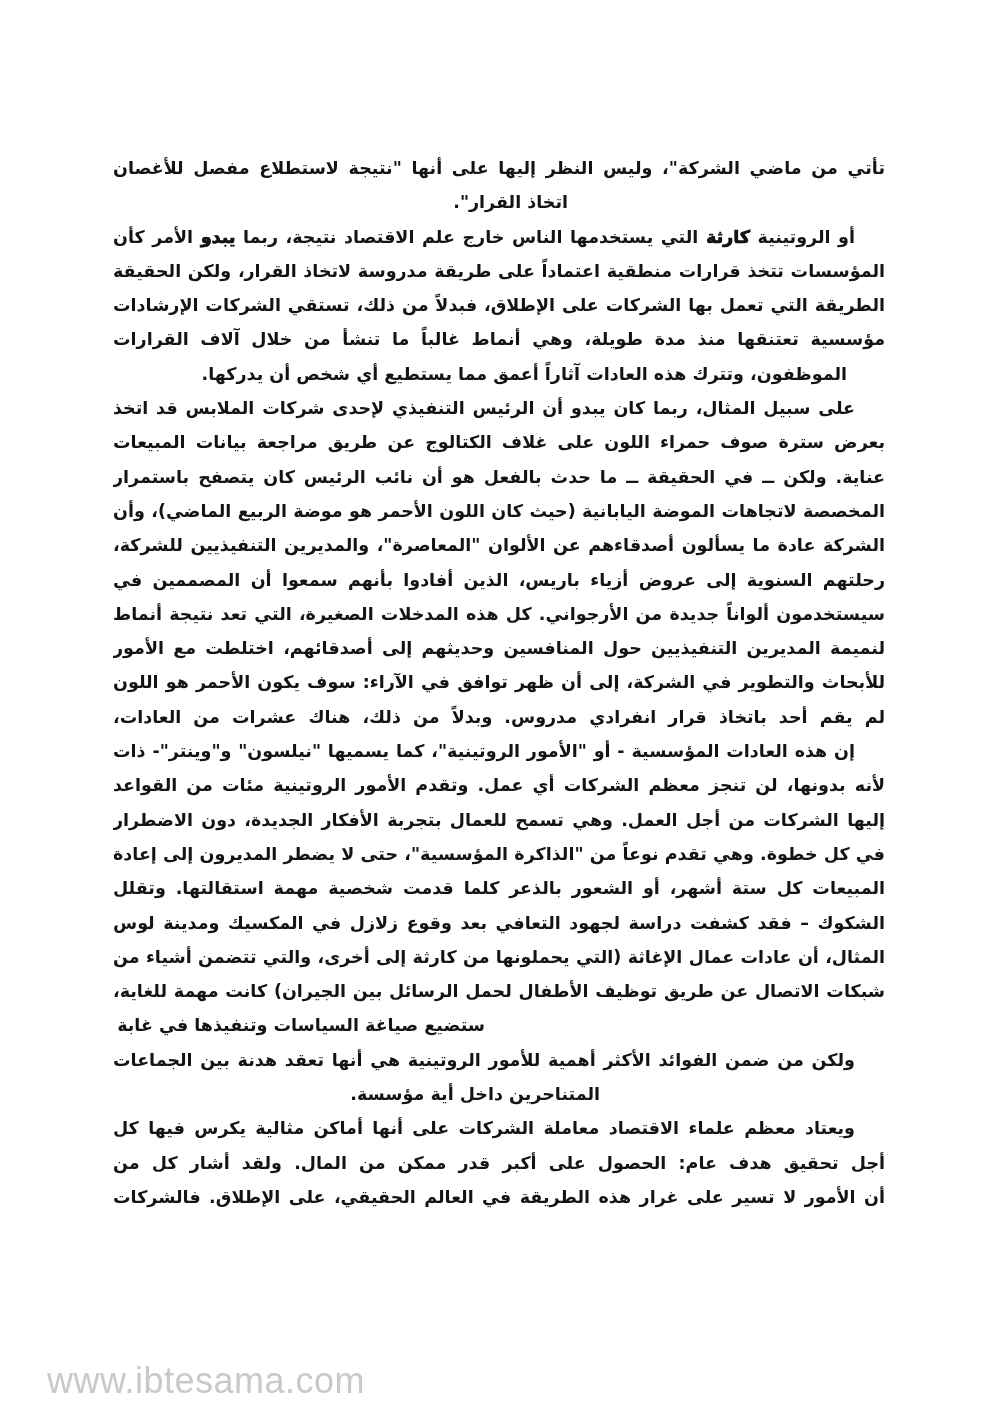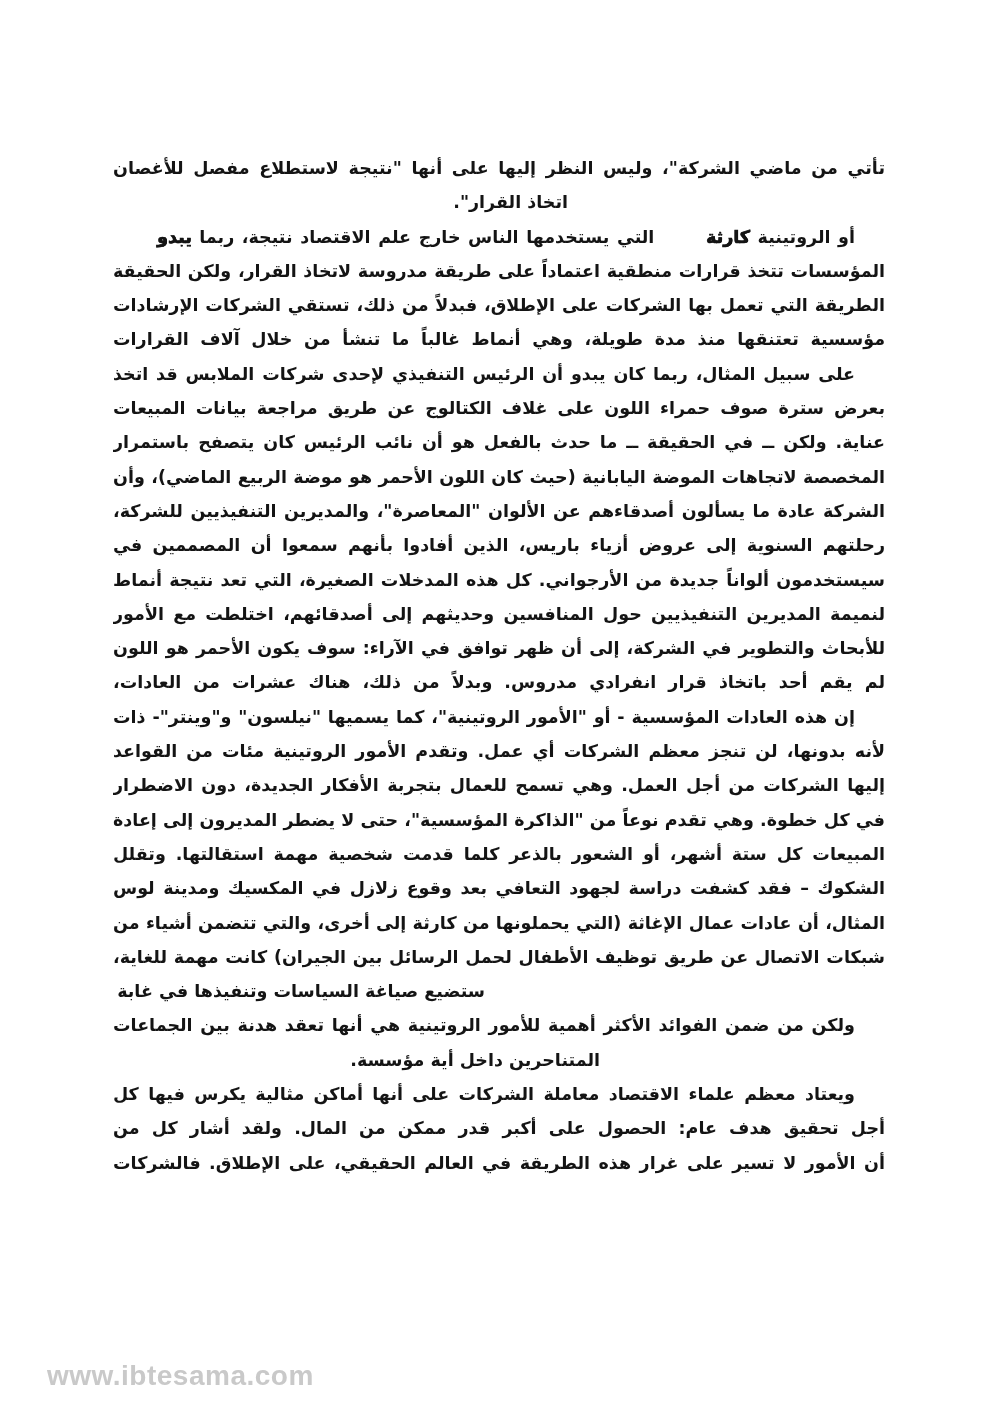--- a/index.html
+++ b/index.html
@@ -37,45 +37,45 @@
   .line.indent {
     padding-right: 30px;
   }
   .line.end {
     text-align: right;
     text-align-last: right;
   }
   .b {
     -webkit-text-stroke: 0.6px currentColor;
     text-shadow: 0.4px 0 0 currentColor;
-    margin-left: 44px;
   }
   .watermark {
     position: absolute;
     left: 47px;
     top: 1360px;
     direction: ltr;
     font-family: "Liberation Sans", sans-serif;
-    font-weight: bold;
-    font-size: 28px;
+    font-weight: normal;
+    font-size: 36px;
     letter-spacing: 0.5px;
     color: #c9c9c9;
   }
 </style>
 </head>
 <body>
 
 <div class="page">
   <div class="text-block" style="color: rgb(20, 20, 20);">
       <div class="line">تأتي من ماضي الشركة"، وليس النظر إليها على أنها "نتيجة لاستطلاع مفصل للأغصان البعيدة لشجرة</div>
       <div class="line end" style="padding-right: 317px;">اتخاذ القرار".</div>
       <div class="line indent"><span>أو الروتينية </span><span class="b">كارثة</span><span> التي يستخدمها الناس خارج علم الاقتصاد نتيجة، ربما </span><span class="b">يبدو</span><span> الأمر كأن معظم</span></div>
       <div class="line">المؤسسات تتخذ قرارات منطقية اعتماداً على طريقة مدروسة لاتخاذ القرار، ولكن الحقيقة أن هذه ليست</div>
       <div class="line">الطريقة التي تعمل بها الشركات على الإطلاق، فبدلاً من ذلك، تستقي الشركات الإرشادات من عادات</div>
       <div class="line">مؤسسية تعتنقها منذ مدة طويلة، وهي أنماط غالباً ما تنشأ من خلال آلاف القرارات المستقلة التي يتخذها</div>
+      <div class="line end" style="padding-right: 38px;">الموظفون، وتترك هذه العادات آثاراً أعمق مما يستطيع أي شخص أن يدركها.</div>
       <div class="line indent">على سبيل المثال، ربما كان يبدو أن الرئيس التنفيذي لإحدى شركات الملابس قد اتخذ قراراً العام الماضي</div>
       <div class="line">بعرض سترة صوف حمراء اللون على غلاف الكتالوج عن طريق مراجعة بيانات المبيعات والتسويق بكل</div>
       <div class="line">عناية. ولكن ــ في الحقيقة ــ ما حدث بالفعل هو أن نائب الرئيس كان يتصفح باستمرار المواقع الشبكية</div>
       <div class="line">المخصصة لاتجاهات الموضة اليابانية (حيث كان اللون الأحمر هو موضة الربيع الماضي)، وأن مسوقي</div>
       <div class="line">الشركة عادة ما يسألون أصدقاءهم عن الألوان "المعاصرة"، والمديرين التنفيذيين للشركة، بعد عودتهم من</div>
       <div class="line">رحلتهم السنوية إلى عروض أزياء باريس، الذين أفادوا بأنهم سمعوا أن المصممين في الشركات المنافسة</div>
       <div class="line">سيستخدمون ألواناً جديدة من الأرجواني. كل هذه المدخلات الصغيرة، التي تعد نتيجة أنماط غير متناسقة</div>
       <div class="line">لنميمة المديرين التنفيذيين حول المنافسين وحديثهم إلى أصدقائهم، اختلطت مع الأمور الروتينية الرسمية</div>
       <div class="line">للأبحاث والتطوير في الشركة، إلى أن ظهر توافق في الآراء: سوف يكون الأحمر هو اللون الرائج لهذا العام.</div>
       <div class="line">لم يقم أحد باتخاذ قرار انفرادي مدروس. وبدلاً من ذلك، هناك عشرات من العادات، والعمليات، والسلوكيات</div>

